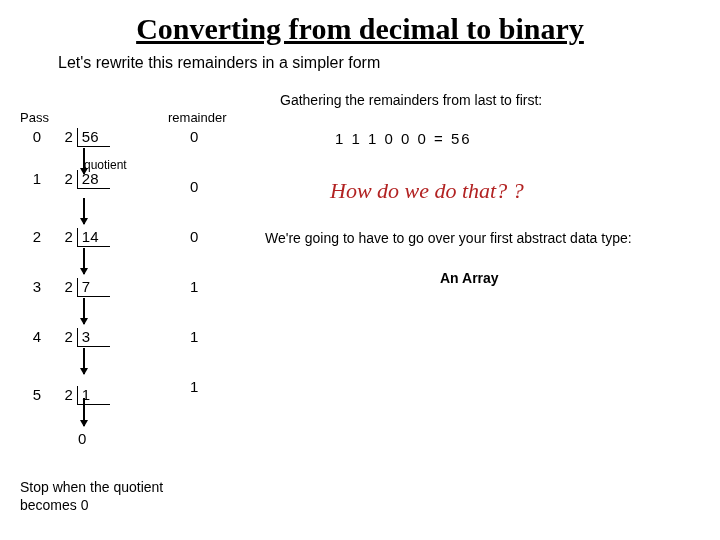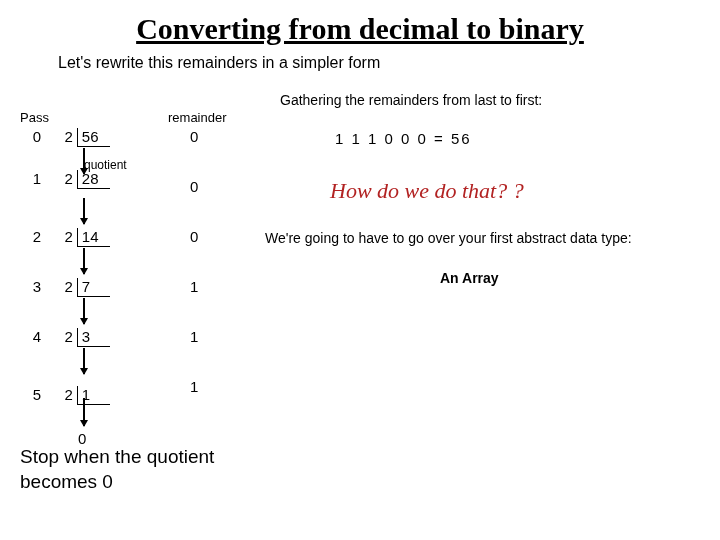--- a/index.html
+++ b/index.html
@@ -129,23 +129,23 @@
     font-weight: bold;
   }
   .zero-final {
     position: absolute;
     top: 430px;
     left: 78px;
     font-size: 15px;
   }
   .stopwhen {
     position: absolute;
-    top: 445px;
+    top: 478px;
     left: 20px;
-    font-size: 19px;
+    font-size: 14px;
     line-height: 1.3;
   }
 </style>
 </head>
 <body>
 
 <div class="title">Converting from decimal to binary</div>
 <div class="subtitle">Let's rewrite this remainders in a simpler form</div>
 <div class="gathering">Gathering the remainders from last to first:</div>
 

